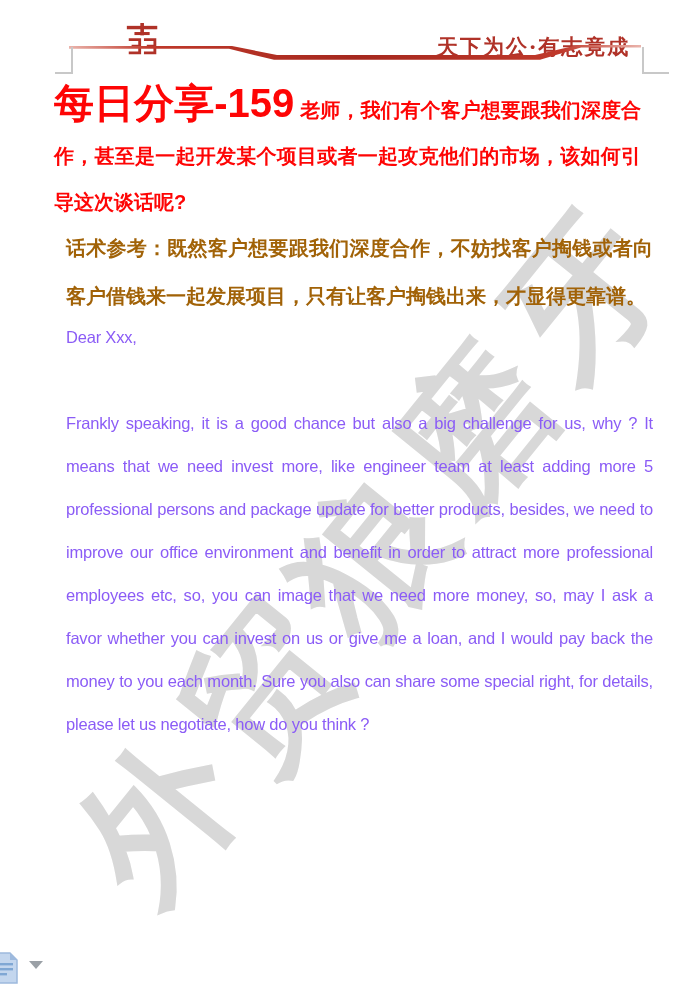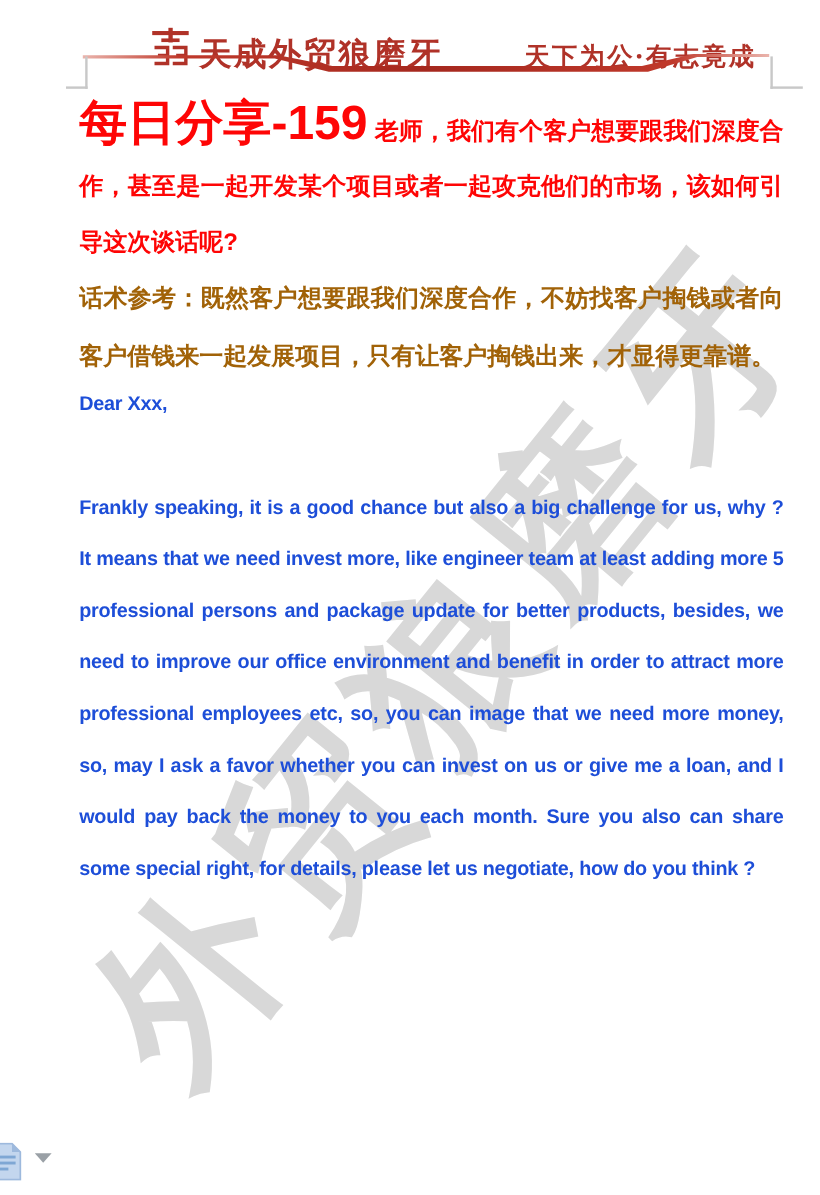--- a/index.html
+++ b/index.html
@@ -40,38 +40,38 @@
   .corner-mark-left{
     position:absolute;left:55px;top:47px;width:16px;height:25px;
     border-right:2px solid #c8c8c8;border-bottom:2px solid #c8c8c8;
   }
   .corner-mark-right{
     position:absolute;left:642px;top:47px;width:25px;height:25px;
     border-left:2px solid #c8c8c8;border-bottom:2px solid #c8c8c8;
   }
   
   .doc-title{
-    position:absolute;left:66px;top:80px;width:587px;z-index:2;
+    position:absolute;left:54px;top:80px;width:587px;z-index:2;
     color:#fe0505;font-weight:bold;
     font-size:20px;line-height:46px;
     text-align:justify;
   }
   .title-number{
     font-size:40px;letter-spacing:0px;
     padding-right:6px;
   }
   .cn-reference{
     position:absolute;left:66px;top:224px;width:587px;z-index:2;
     font-family:"DejaVu Serif", serif;
     font-size:20px;line-height:48px;color:#a16207;
     text-align:justify;font-weight:bold;
   }
   .email{
     position:absolute;left:66px;top:316px;width:587px;z-index:2;
-    font-size:16.5px;font-weight:bold;color:#1d4ed8;
+    font-size:16.5px;font-weight:normal;color:#8b5cf6;
     line-height:43px;letter-spacing:-0.2px;
   }
   .email p{margin:0;text-align:justify;}
   .email .blank{height:43px;}
   
   .doc-icon{position:absolute;left:-8px;top:952px;width:26px;height:32px;z-index:3;}
   .dropdown-arrow{
     position:absolute;left:29px;top:961px;z-index:3;
     width:0;height:0;cursor:pointer;
     border-left:7px solid transparent;border-right:7px solid transparent;
@@ -88,21 +88,20 @@
   <div class="header">
     <svg class="seal" viewBox="0 0 40 40">
       <g fill="#b03228">
         <rect x="3" y="3" width="32" height="3.6"></rect>
         <rect x="11" y="9.5" width="16" height="3.2"></rect>
         <rect x="17.2" y="0" width="3.8" height="13"></rect>
         <path d="M5,16 h13 v17 h-13 v-3 h10 v-4 h-7 v-3 h7 v-4 h-10 z"></path>
         <path d="M21,16 h13 v17 h-13 v-3 h10 v-4 h-7 v-3 h7 v-4 h-10 z"></path>
       </g>
     </svg>
-    <div class="brand">天成外贸狼磨牙</div>
     <div class="motto">天下为公·有志竟成</div>
     <svg class="swoosh" viewBox="0 0 582 22" preserveAspectRatio="none">
       <defs>
         <linearGradient id="swgrad" x1="0" y1="0" x2="1" y2="0">
           <stop offset="0" stop-color="#eab4ac"></stop>
           <stop offset="0.14" stop-color="#c0392b"></stop>
           <stop offset="0.5" stop-color="#a5281e"></stop>
           <stop offset="0.86" stop-color="#c0392b"></stop>
           <stop offset="1" stop-color="#eab4ac"></stop>
         </linearGradient>

